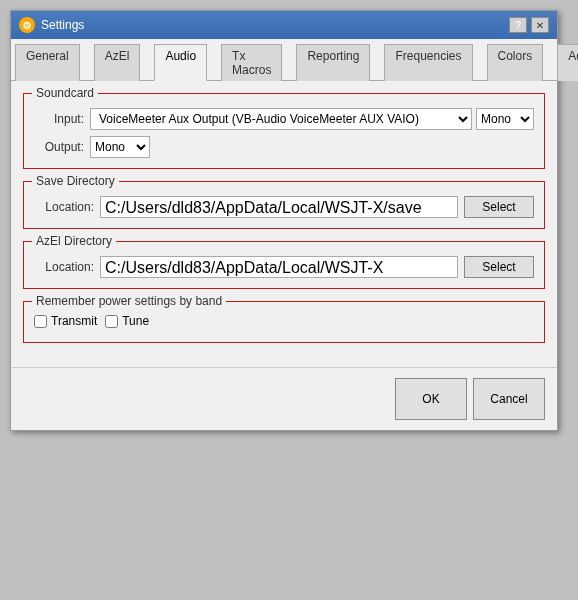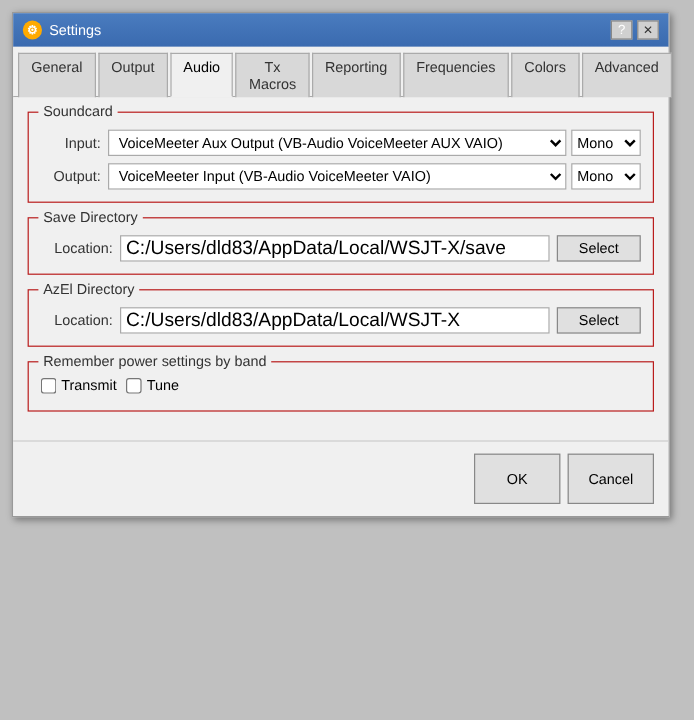--- a/index.html
+++ b/index.html
@@ -77,22 +77,21 @@
       justify-content: center;
       font-size: 10px;
       color: #333;
     }
 
     .tab-bar {
       background: #f0f0f0;
       border-bottom: 1px solid #aaa;
       display: flex;
       padding: 4px 4px 0 4px;
-      gap: 2px;
-      text-align: center;
+      gap: 14px;
     }
 
     .tab {
       padding: 4px 10px;
       border: 1px solid #aaa;
       background: #d8d8d8;
       cursor: pointer;
       border-bottom: none;
       color: #333;
       position: relative;
@@ -280,21 +279,21 @@
       <span class="title-text">Settings</span>
     </div>
     <div class="title-bar-right">
       <div class="title-btn help-btn">?</div>
       <div class="title-btn close">✕</div>
     </div>
   </div>
 
   <div class="tab-bar">
     <div class="tab">General</div>
-    <div class="tab">Output</div>
+    <div class="tab">AzEl</div>
     <div class="tab active">Audio</div>
     <div class="tab">Tx Macros</div>
     <div class="tab">Reporting</div>
     <div class="tab">Frequencies</div>
     <div class="tab">Colors</div>
     <div class="tab">Advanced</div>
   </div>
 
   <div class="content">
 
@@ -308,23 +307,20 @@
             <select class="combo-select">
               <option>VoiceMeeter Aux Output (VB-Audio VoiceMeeter AUX VAIO)</option>
             </select>
             <select class="combo-narrow"><option value="Mono">Mono</option><option value="Stereo">Stereo</option><option value="Left">Left</option><option value="Right">Right</option></select>
           </div>
         </div>
 
         <div class="field-row">
           <span class="field-label">Output:</span>
           <div class="combo-wrapper">
-            <select class="combo-select">
-              <option>VoiceMeeter Input (VB-Audio VoiceMeeter VAIO)</option>
-            </select>
             <select class="combo-narrow"><option value="Mono">Mono</option><option value="Stereo">Stereo</option><option value="Left">Left</option><option value="Right">Right</option></select>
           </div>
         </div>
       </div>
     </div>
 
     <div class="group-box">
       <span class="group-box-title">Save Directory</span>
       <div class="location-row">
         <span class="location-label">Location:</span>

